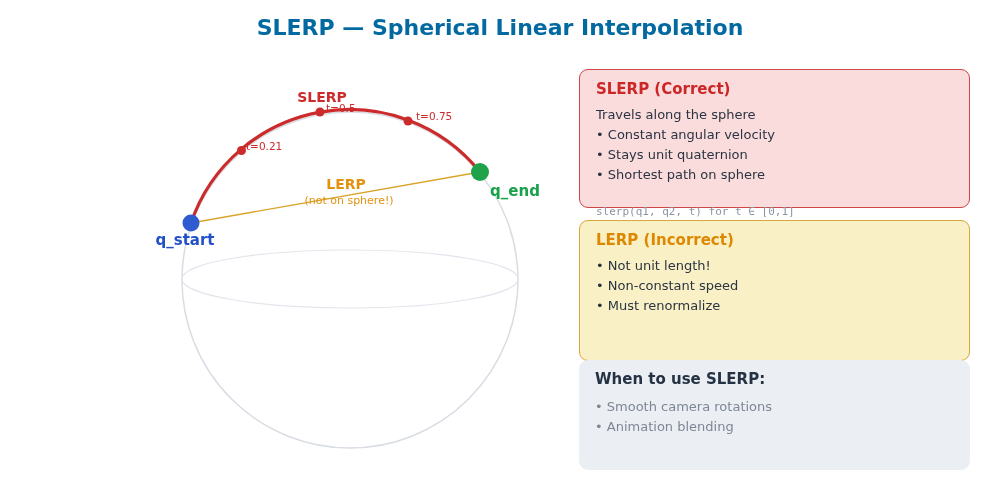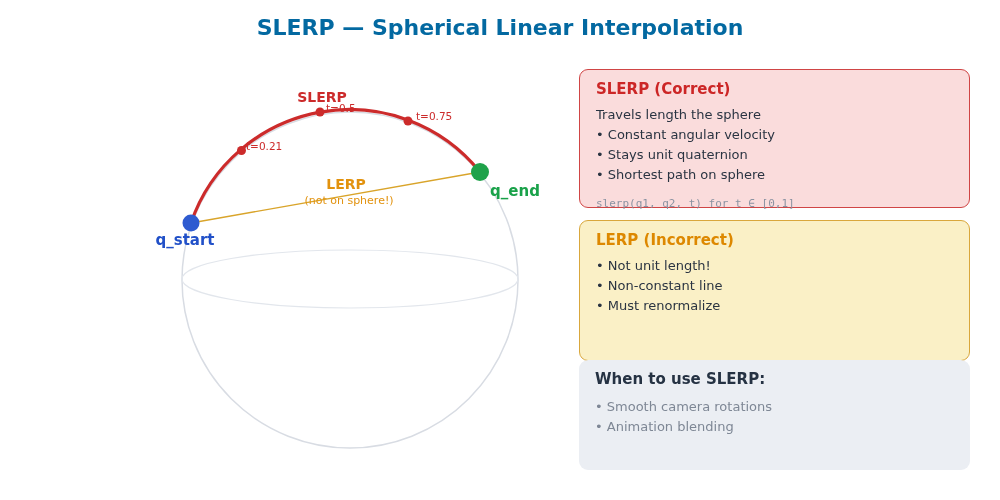--- a/index.html
+++ b/index.html
@@ -78,21 +78,21 @@
   .panel-slerp .panel-title { color: #cc2626; }
   .panel-lerp  .panel-title { color: #dd8800; }
   .panel-usage .panel-title { color: #253243; margin-bottom: 9px; }
   .panel-line {
     font-size: 13px;
     line-height: 20px;
     color: #2a3442;
   }
   .panel-usage .panel-line { color: #7e8795; }
   .panel-code {
-    margin-top: 12px;
+    margin-top: 20px;
     font-family: "DejaVu Sans Mono", "Liberation Mono", monospace;
     font-size: 11px;
     color: #8b93a2;
   }
 </style>
 </head>
 <body>
 
 <div class="stage">
 
@@ -120,31 +120,31 @@
   <div class="dlabel t-label" style="left:246px; top:140px;">t=0.21</div>
   <div class="dlabel t-label" style="left:326px; top:102px;">t=0.5</div>
   <div class="dlabel t-label" style="left:416px; top:110px;">t=0.75</div>
   <div class="dlabel lerp-label" style="left:346px; top:184px;">LERP</div>
   <div class="dlabel lerp-note" style="left:349px; top:200px;">(not on sphere!)</div>
   <div class="dlabel qstart-label" style="left:185px; top:240px;">q_start</div>
   <div class="dlabel qend-label" style="left:515px; top:191px;">q_end</div>
 
   <div class="panel panel-slerp">
     <div class="panel-title">SLERP (Correct)</div>
-    <div class="panel-line">Travels length the sphere</div>
+    <div class="panel-line">Travels along the sphere</div>
     <div class="panel-line">• Constant angular velocity</div>
     <div class="panel-line">• Stays unit quaternion</div>
     <div class="panel-line">• Shortest path on sphere</div>
     <div class="panel-code">slerp(q1, q2, t) for t ∈ [0,1]</div>
   </div>
 
   <div class="panel panel-lerp">
     <div class="panel-title">LERP (Incorrect)</div>
     <div class="panel-line">• Not unit length!</div>
-    <div class="panel-line">• Non-constant line</div>
+    <div class="panel-line">• Non-constant speed</div>
     <div class="panel-line">• Must renormalize</div>
   </div>
 
   <div class="panel panel-usage">
     <div class="panel-title">When to use SLERP:</div>
     <div class="panel-line">• Smooth camera rotations</div>
     <div class="panel-line">• Animation blending</div>
   </div>
 
 </div>

